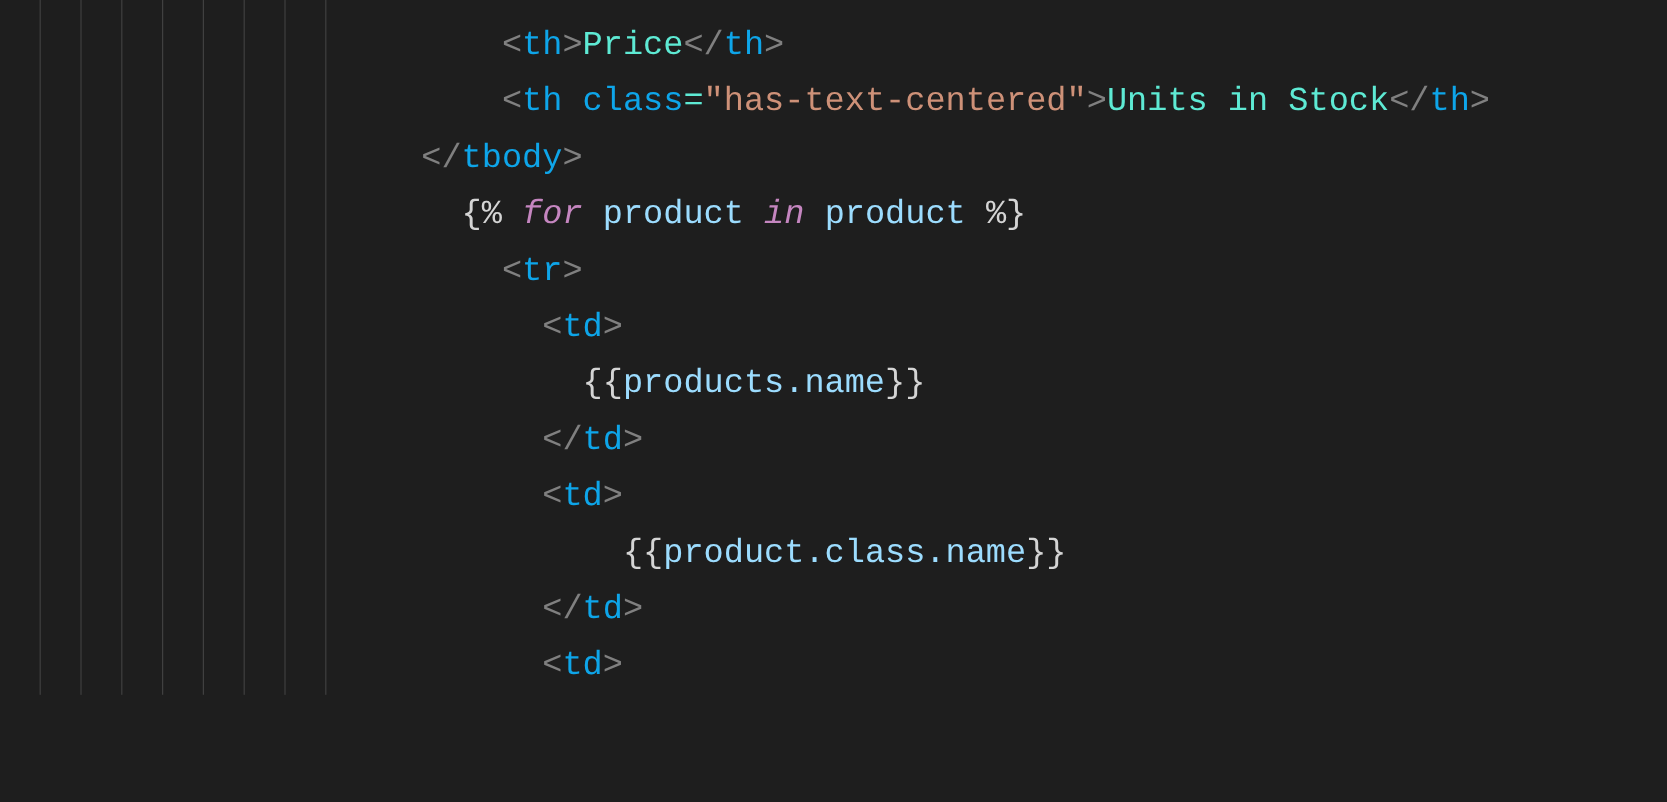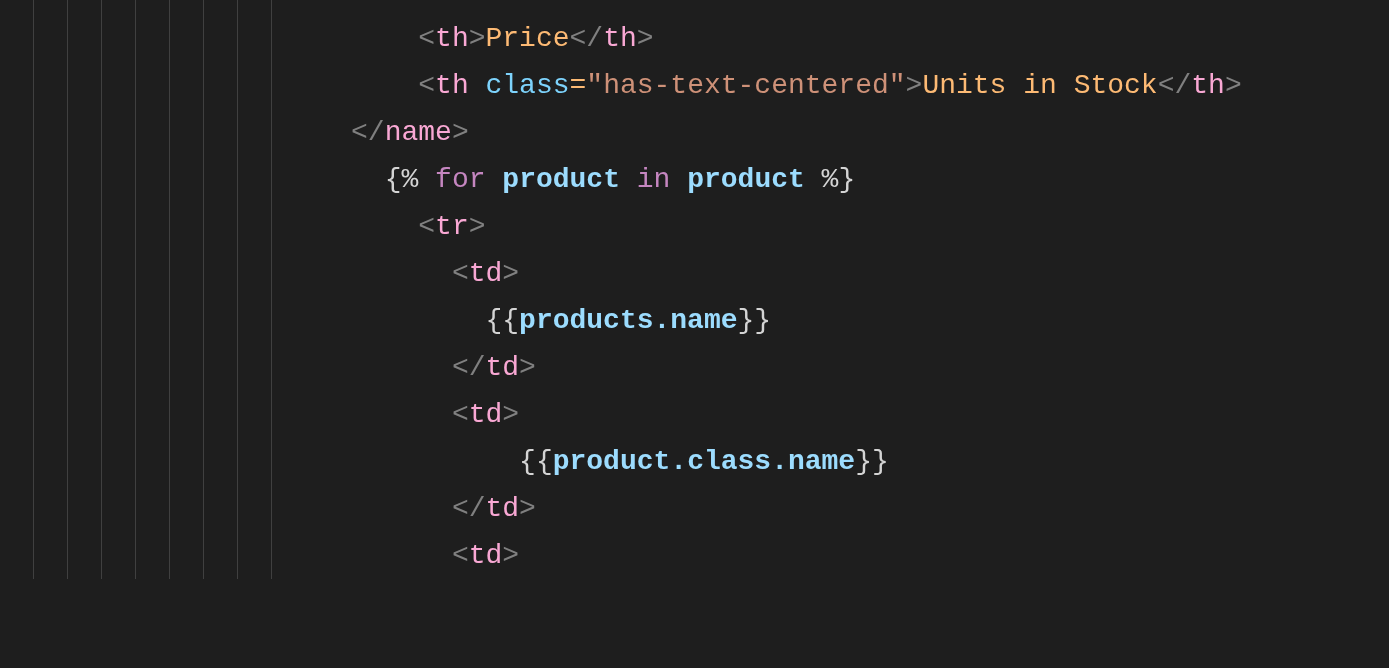--- a/index.html
+++ b/index.html
@@ -40,27 +40,27 @@
     bottom: 0;
     width: 1px;
     background: #404040;
   }
   .code {
     position: relative;
     z-index: 1;
   }
   
   .c-bracket { color: #808080; }
-  .c-tag { color: #f9a8d4; }
-  .c-attr { color: #7dd3fc; }
+  .c-tag { color: #0ea5e9; }
+  .c-attr { color: #0ea5e9; }
   .c-string { color: #ce9178; }
-  .c-text { color: #fdba74; }
+  .c-text { color: #5eead4; }
   .c-delim { color: #d4d4d4; }
-  .c-keyword { color: #c586c0; }
-  .c-var { color: #9cdcfe; font-weight: bold; }
+  .c-keyword { color: #c586c0; font-style: italic; }
+  .c-var { color: #9cdcfe; }
 </style>
 </head>
 <body>
 
 <div class="editor">
   <div class="indent-guides">
     <div class="guide" style="left:18px"></div>
     <div class="guide" style="left:52px"></div>
     <div class="guide" style="left:86px"></div>
     <div class="guide" style="left:120px"></div>
@@ -71,21 +71,21 @@
   </div>
   <div class="code">
 
     <div class="line" style="margin-top:-32px">                        <span class="c-bracket">&lt;</span><span class="c-tag">th</span><span class="c-bracket">&gt;</span><span class="c-text">Brand</span><span class="c-bracket">&lt;/</span><span class="c-tag">th</span><span class="c-bracket">&gt;</span></div>
 
     <div class="line">                        <span class="c-bracket">&lt;</span><span class="c-tag">th</span><span class="c-bracket">&gt;</span><span class="c-text">Price</span><span class="c-bracket">&lt;/</span><span class="c-tag">th</span><span class="c-bracket">&gt;</span></div>
 
     <div class="line">                        <span class="c-bracket">&lt;</span><span class="c-tag">th</span><span> </span><span class="c-attr">class</span><span class="c-text">=</span><span class="c-string">"has-text-centered"</span><span class="c-bracket">&gt;</span><span class="c-text">Units in Stock</span><span class="c-bracket">&lt;/</span><span class="c-tag">th</span><span class="c-bracket">&gt;</span></div>
 
 
-    <div class="line">                    <span class="c-bracket">&lt;/</span><span class="c-tag">name</span><span class="c-bracket">&gt;</span></div>
+    <div class="line">                    <span class="c-bracket">&lt;/</span><span class="c-tag">tbody</span><span class="c-bracket">&gt;</span></div>
 
 
     <div class="line">                      <span class="c-delim">{% </span><span class="c-keyword">for</span><span> </span><span class="c-var">product</span><span> </span><span class="c-keyword">in</span><span> </span><span class="c-var">product</span><span class="c-delim"> %}</span></div>
 
     <div class="line">                        <span class="c-bracket">&lt;</span><span class="c-tag">tr</span><span class="c-bracket">&gt;</span></div>
 
     <div class="line">                          <span class="c-bracket">&lt;</span><span class="c-tag">td</span><span class="c-bracket">&gt;</span></div>
 
     <div class="line">                            <span class="c-delim">{{</span><span class="c-var">products.name</span><span class="c-delim">}}</span></div>
 

